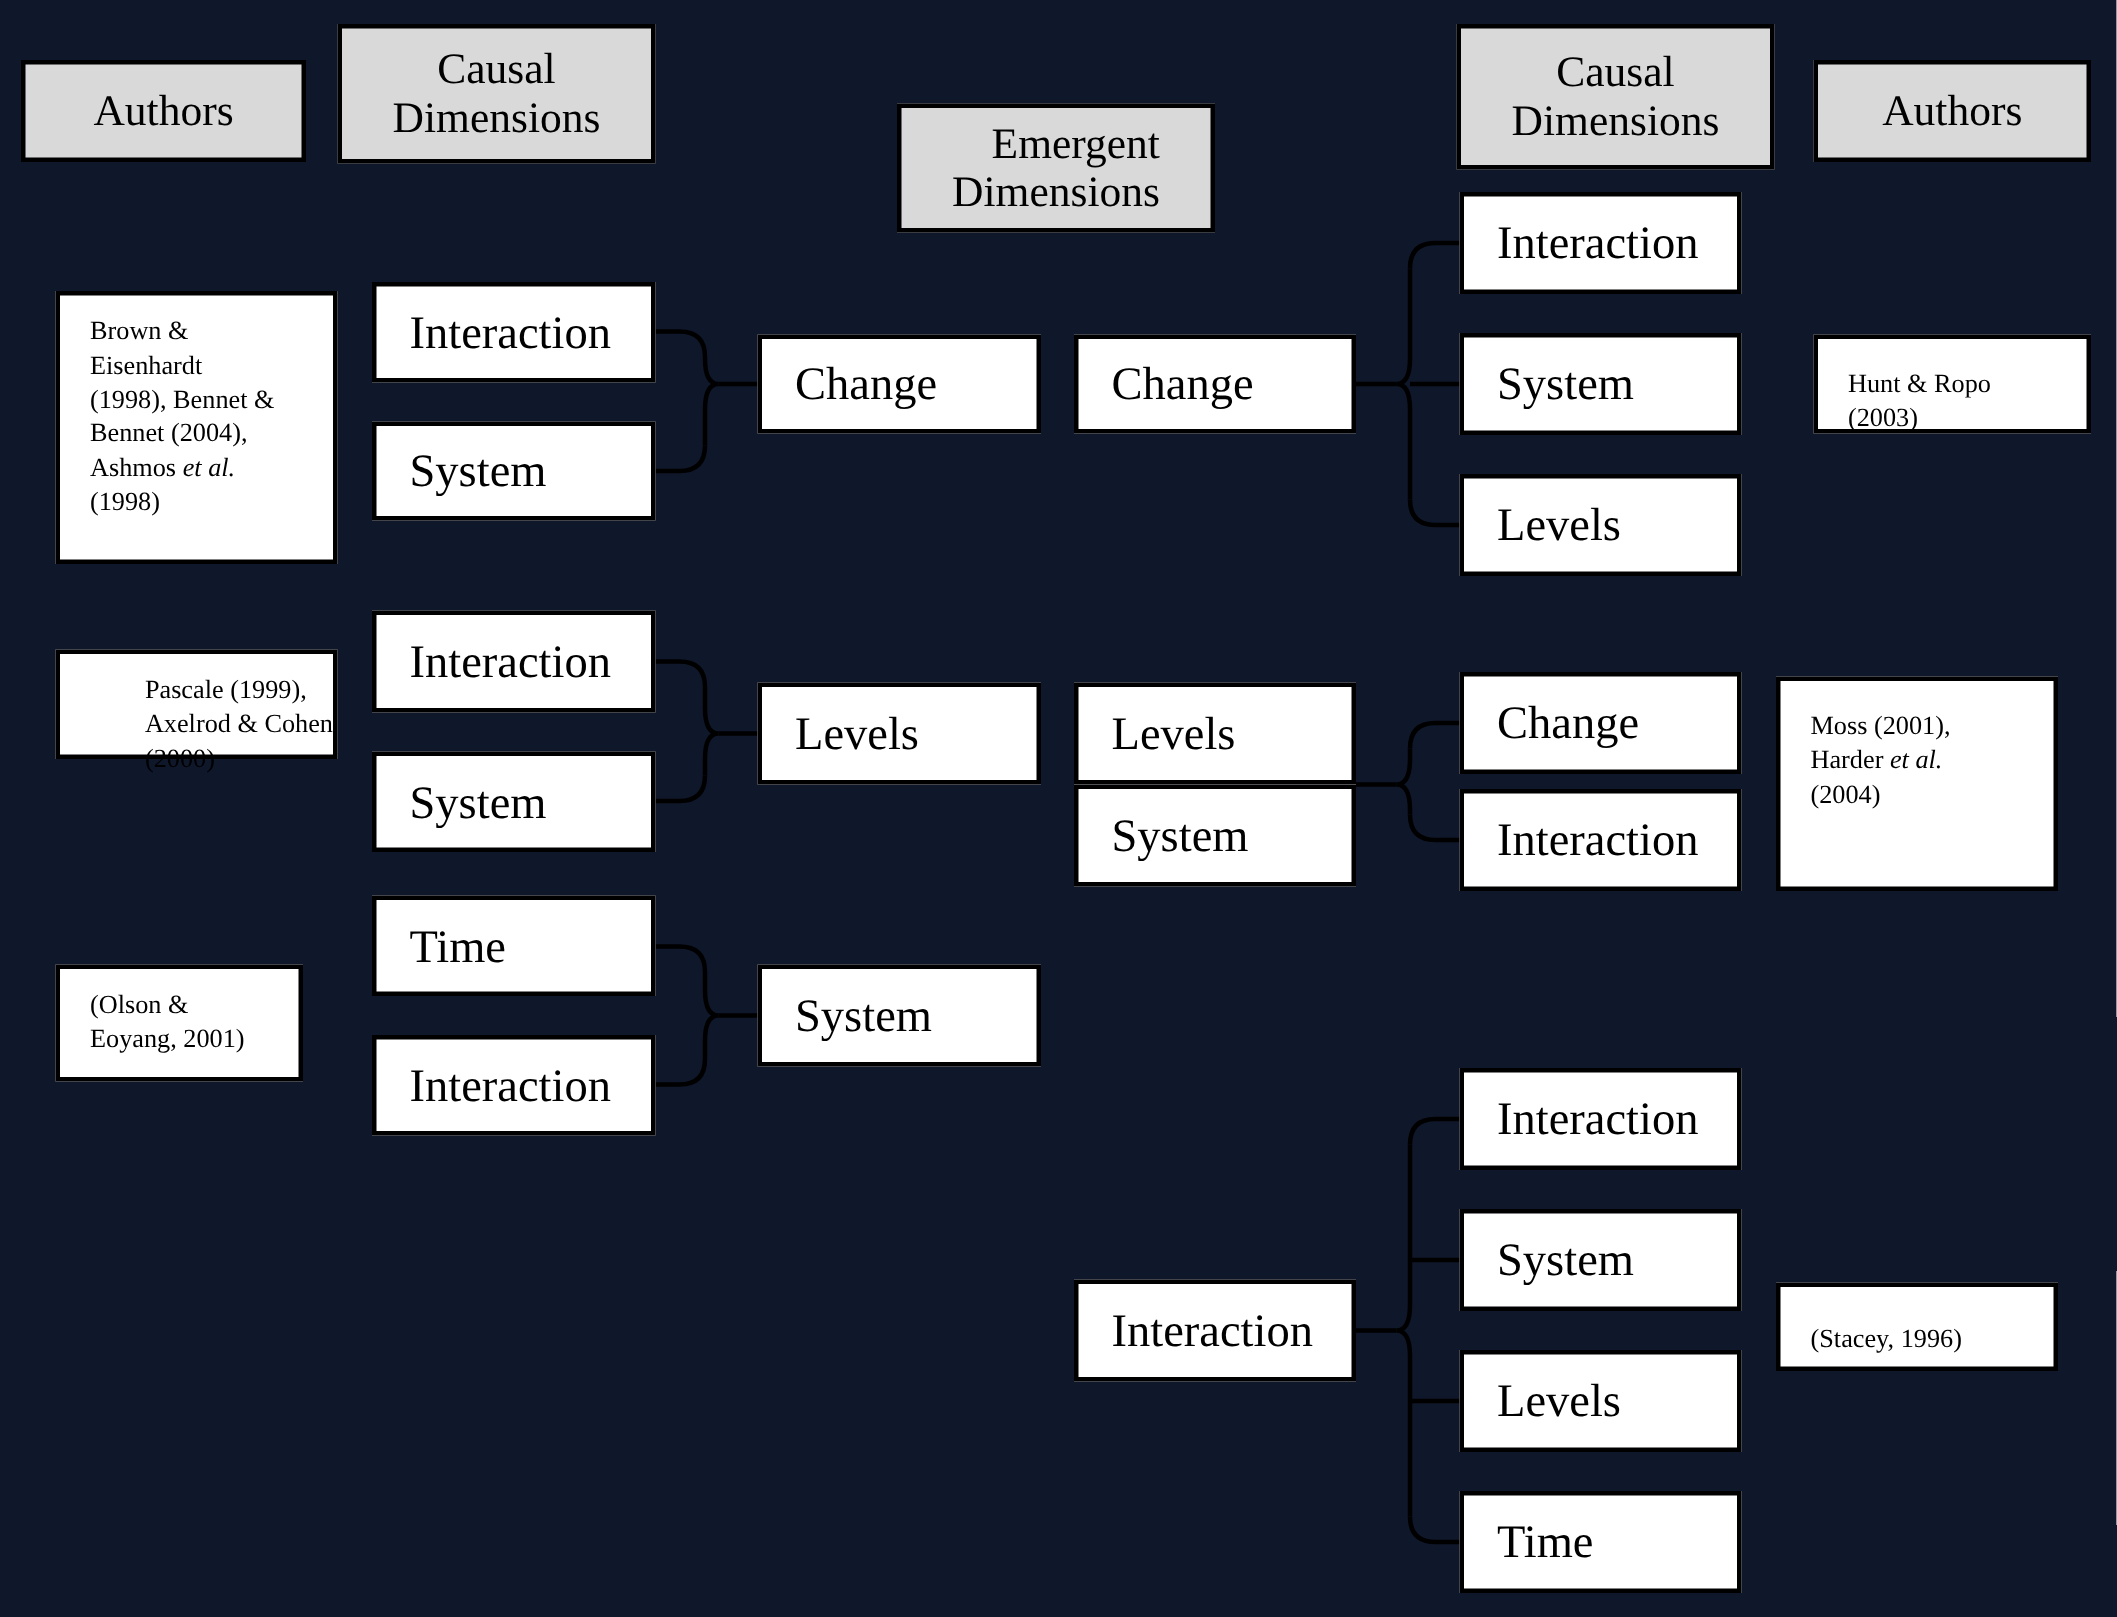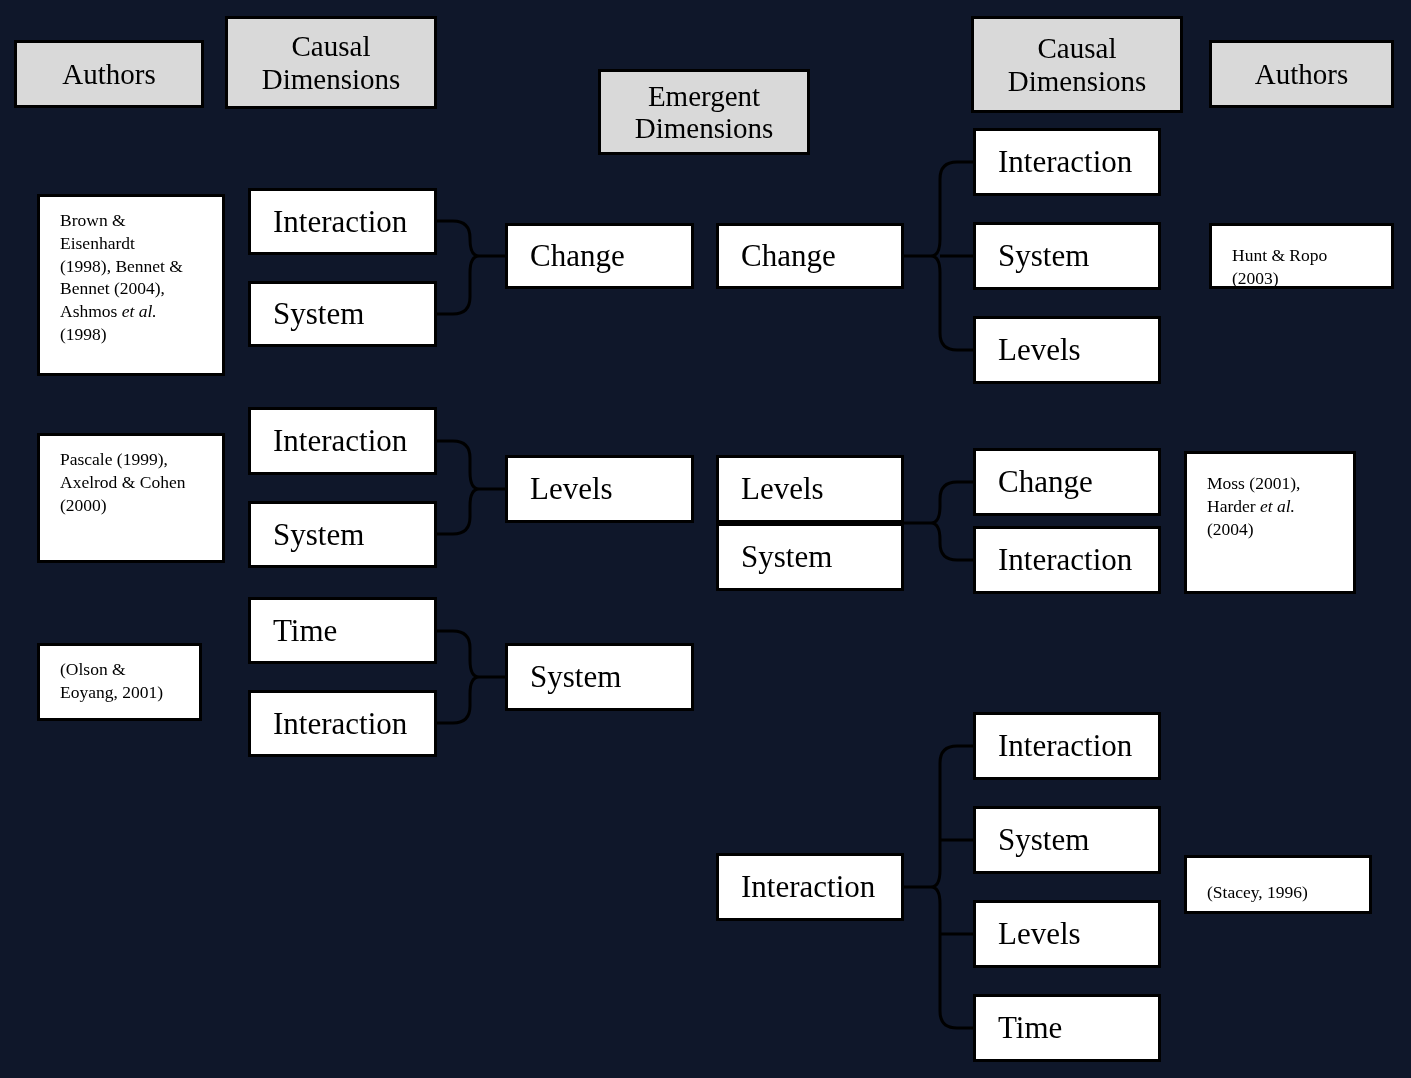--- a/index.html
+++ b/index.html
@@ -117,42 +117,42 @@
         <path d="M 973 1028 L 957 1028 Q 940 1028 940 1011"></path>
       </g>
     </svg>
   <div id="boxes-layer">
       <div class="box header" style="left: 14px; top: 40px; width: 190px; height: 68px;">
         <span>Authors</span>
       </div>
       <div class="box header" style="left: 225px; top: 16px; width: 212px; height: 93px;">
         <span>Causal<br>Dimensions</span>
       </div>
-      <div class="box header" style="left: 598px; top: 69px; width: 212px; height: 86px;">
+      <div class="box header" style="left: 598px; top: 69px; width: 212px; height: 86px; text-align: right;">
         <span>Emergent<br>Dimensions</span>
       </div>
       <div class="box header" style="left: 971px; top: 16px; width: 212px; height: 97px;">
         <span>Causal<br>Dimensions</span>
       </div>
       <div class="box header" style="left: 1209px; top: 40px; width: 185px; height: 68px;">
         <span>Authors</span>
       </div>
       <div class="box authors left" style="left: 37px; top: 194px; width: 188px; height: 182px;">
         <span class="txt">Brown &amp;<br>Eisenhardt<br>(1998), Bennet &amp;<br>Bennet (2004),<br>Ashmos <em>et al.</em><br>(1998)</span>
       </div>
-      <div class="box authors left" style="left: 37px; top: 433px; width: 188px; height: 130px;">
+      <div class="box authors left" style="left: 37px; top: 433px; width: 188px; height: 73px; justify-content: flex-end;">
         <span class="txt">Pascale (1999),<br>Axelrod &amp; Cohen<br>(2000)</span>
       </div>
       <div class="box authors left" style="left: 37px; top: 643px; width: 165px; height: 78px;">
         <span class="txt">(Olson &amp;<br>Eoyang, 2001)</span>
       </div>
       <div class="box authors mid" style="left: 1209px; top: 223px; width: 185px; height: 66px;">
         <span class="txt">Hunt &amp; Ropo<br>(2003)</span>
       </div>
-      <div class="box authors mid" style="left: 1184px; top: 451px; width: 172px; height: 143px;">
+      <div class="box authors mid" style="left: 1184px; top: 451px; width: 188px; height: 143px;">
         <span class="txt">Moss (2001),<br>Harder <em>et al.</em><br>(2004)</span>
       </div>
       <div class="box authors mid single" style="left: 1184px; top: 855px; width: 188px; height: 59px;">
         <span class="txt">(Stacey, 1996)</span>
       </div>
       <div class="box dim" style="left: 248px; top: 188px; width: 189px; height: 67px;">
         <span>Interaction</span>
       </div>
       <div class="box dim" style="left: 248px; top: 281px; width: 189px; height: 66px;">
         <span>System</span>

